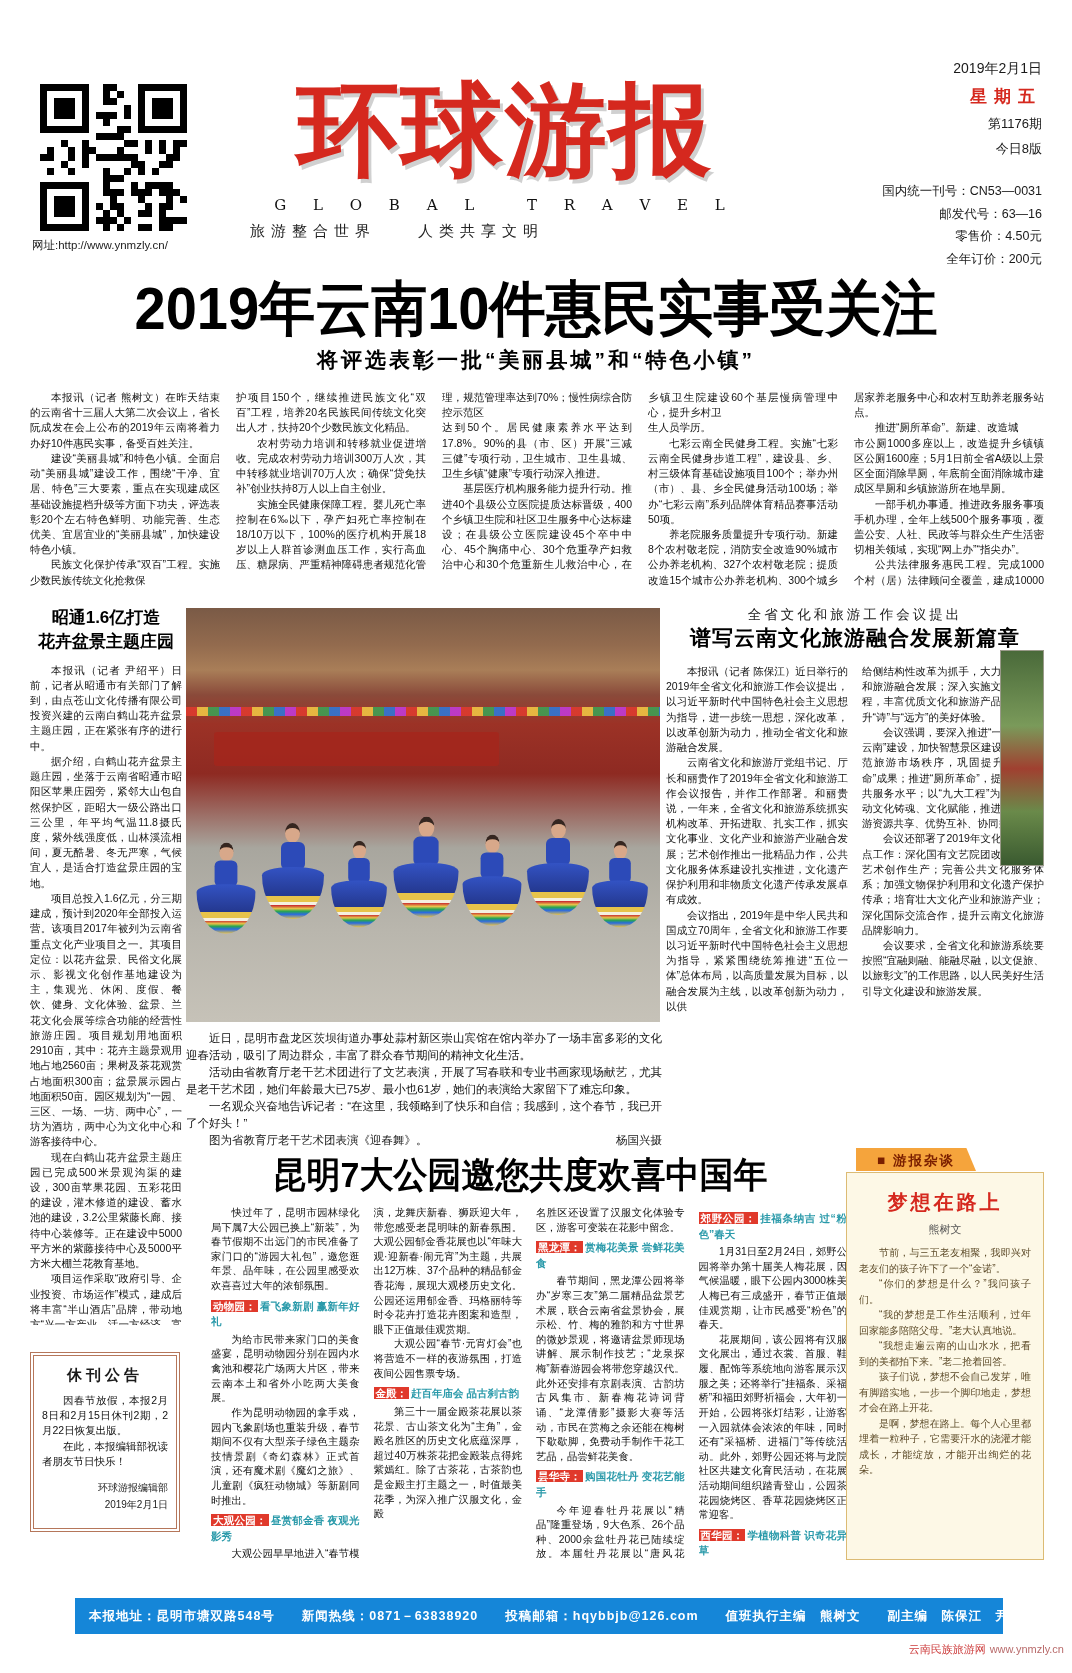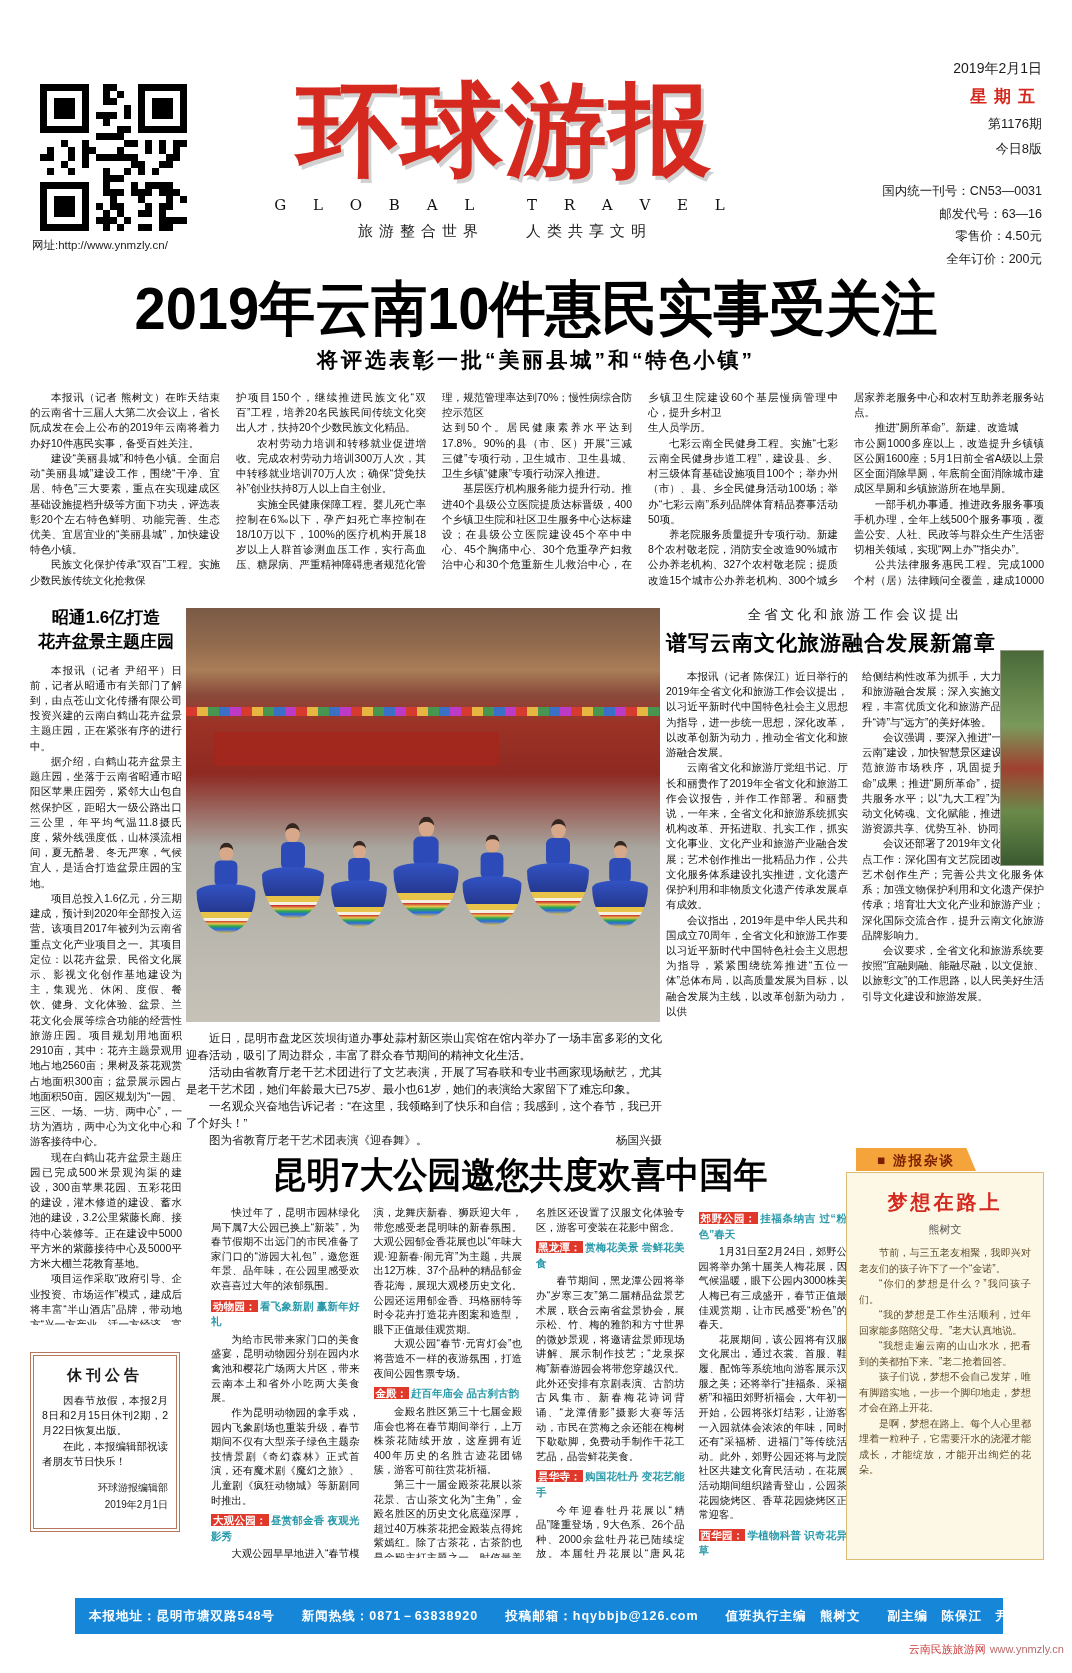--- a/index.html
+++ b/index.html
@@ -7,21 +7,21 @@
         font-family:"Liberation Sans","DejaVu Sans",sans-serif;color:#1a1a1a;overflow:hidden;}
   
   .qr{position:absolute;left:40px;top:84px;width:148px;height:148px;background:#fff;}
   .qr svg{display:block;}
   .qr-url{position:absolute;left:32px;top:238px;width:200px;font-size:11.5px;color:#222;}
   .masthead-title{position:absolute;left:250px;top:74px;width:510px;text-align:center;
         font-family:"DejaVu Serif","Liberation Serif",serif;font-weight:bold;font-size:102px;line-height:1.08;
         color:#d5281e;letter-spacing:2px;text-shadow:3px 4px 0 rgba(150,150,150,.45);}
   .masthead-en{position:absolute;left:250px;top:196px;width:510px;text-align:center;
         font-family:"DejaVu Serif","Liberation Serif",serif;font-size:15px;letter-spacing:11px;color:#111;}
-  .masthead-slogan{position:absolute;left:250px;top:222px;width:510px;text-align:center;
+  .masthead-slogan{position:absolute;left:250px;top:222px;width:510px;text-align:left;
         font-size:15px;letter-spacing:6px;color:#222;}
   .pubinfo{position:absolute;right:30px;top:60px;width:230px;text-align:right;}
   .pub-date{font-size:14px;margin-bottom:7px;}
   .pub-week{font-size:17px;font-weight:bold;color:#d5281e;letter-spacing:7px;margin-bottom:7px;}
   .pub-issue,.pub-pages{font-size:13px;margin-bottom:7px;}
   .pub-pages{margin-bottom:22px;}
   .pub-line{font-size:12.5px;line-height:1.8;}
   
   .lead-headline{position:absolute;left:20px;top:272px;width:1032px;text-align:center;
         font-size:56px;font-weight:bold;color:#000;transform:scaleY(1.06);letter-spacing:0px;}
@@ -55,21 +55,21 @@
         border-radius:45% 45% 50% 50% / 16% 16% 85% 85%;}
   
   .caption{position:absolute;left:186px;top:1030px;width:476px;}
   .caption p{font-size:11.5px;line-height:1.48;}
   .caption-last{display:flex;justify-content:space-between;font-size:11.5px;line-height:1.48;}
   .caption-last .fig{text-indent:2em;}
   .caption-last .credit{white-space:nowrap;color:#222;}
   
   .right-story{position:absolute;left:666px;top:606px;width:378px;}
   .right-kicker{text-align:center;font-size:13.5px;letter-spacing:3px;color:#222;}
-  .right-headline{text-align:left;font-size:21px;font-weight:bold;margin-top:5px;letter-spacing:1px;color:#000;}
+  .right-headline{text-align:center;font-size:21px;font-weight:bold;letter-spacing:1px;color:#000;}
   .right-body{margin-top:12px;height:470px;column-count:2;column-gap:14px;overflow:hidden;}
   .side-strip{position:absolute;left:1000px;top:650px;width:44px;height:216px;border:1px solid #9a9a8a;box-sizing:border-box;
         background:linear-gradient(180deg,#4a6a3a 0%,#7a9a5a 35%,#a04030 55%,#6a8a4a 75%,#3a5a30 100%);}
   
   .parks-headline{position:absolute;left:190px;top:1152px;width:660px;text-align:center;
         font-size:34px;font-weight:bold;color:#000;transform:scaleY(1.05);}
   .parks-cols{position:absolute;left:211px;top:1206px;width:636px;height:352px;
         display:grid;grid-template-columns:repeat(4,1fr);gap:16px 14px;}
   .parks-cols .pcol{overflow:hidden;}
   .parks-cols p{font-size:10.3px;line-height:1.42;}
@@ -371,21 +371,20 @@
         <p class="sec-head"><span class="sec-tag">动物园：</span><span class="sec-sub">看飞象新剧 赢新年好礼</span></p>
         <p>为给市民带来家门口的美食盛宴，昆明动物园分别在园内水禽池和樱花广场两大片区，带来云南本土和省外小吃两大美食展。</p>
         <p>作为昆明动物园的拿手戏，园内飞象剧场也重装升级，春节期间不仅有大型亲子绿色主题杂技情景剧《奇幻森林》正式首演，还有魔术剧《魔幻之旅》、儿童剧《疯狂动物城》等新剧同时推出。</p>
         <p class="sec-head"><span class="sec-tag">大观公园：</span><span class="sec-sub">昼赏郁金香 夜观光影秀</span></p>
         <p>大观公园早早地进入“春节模式”，不仅展出12万株、37个品种精品郁金香，开放了夜大观“春节·元宵灯会”，还有舞龙舞狮等传统表演为新年添喜。</p>
       </div>
     <div class="pcol">
         <p class="cont">演，龙舞庆新春、狮跃迎大年，带您感受老昆明味的新春氛围。大观公园郁金香花展也以“年味大观·迎新春·闹元宵”为主题，共展出12万株、37个品种的精品郁金香花海，展现大观楼历史文化。公园还运用郁金香、玛格丽特等时令花卉打造花卉图案和造型，眼下正值最佳观赏期。</p>
         <p>大观公园“春节·元宵灯会”也将营造不一样的夜游氛围，打造夜间公园售票专场。</p>
         <p class="sec-head"><span class="sec-tag">金殿：</span><span class="sec-sub">赶百年庙会 品古刹古韵</span></p>
-        <p>金殿名胜区第三十七届金殿庙会也将在春节期间举行，上万株茶花陆续开放，这座拥有近400年历史的名胜古迹花团锦簇，游客可前往赏花祈福。</p>
         <p>第三十一届金殿茶花展以茶花景、古山茶文化为“主角”，金殿名胜区的历史文化底蕴深厚，超过40万株茶花把金殿装点得姹紫嫣红。除了古茶花，古茶韵也是金殿主打主题之一，时值最美花季，为深入推广汉服文化，金殿</p>
       </div>
     <div class="pcol">
         <p class="cont">名胜区还设置了汉服文化体验专区，游客可变装在花影中留念。</p>
         <p class="sec-head"><span class="sec-tag">黑龙潭：</span><span class="sec-sub">赏梅花美景 尝鲜花美食</span></p>
         <p>春节期间，黑龙潭公园将举办“岁寒三友”第二届精品盆景艺术展，联合云南省盆景协会，展示松、竹、梅的雅韵和方寸世界的微妙景观，将邀请盆景师现场讲解、展示制作技艺；“龙泉探梅”新春游园会将带您穿越汉代。此外还安排有京剧表演、古韵坊古风集市、新春梅花诗词背诵、“龙潭倩影”摄影大赛等活动，市民在赏梅之余还能在梅树下歇歇脚，免费动手制作干花工艺品，品尝鲜花美食。</p>
         <p class="sec-head"><span class="sec-tag">昙华寺：</span><span class="sec-sub">购国花牡丹 变花艺能手</span></p>
         <p>今年迎春牡丹花展以“精品”隆重登场，9大色系、26个品种、2000余盆牡丹花已陆续绽放。本届牡丹花展以“唐风花展”为主题，分区域布置了5个牡丹展点，结合文化、生肖等内容，营造“春节赏花艺享春悦”的观景效果。</p>
       </div>
     <div class="pcol">

